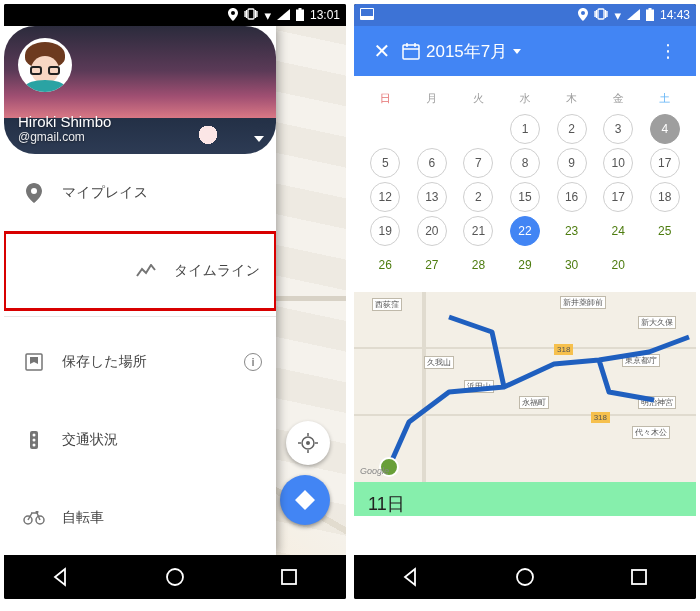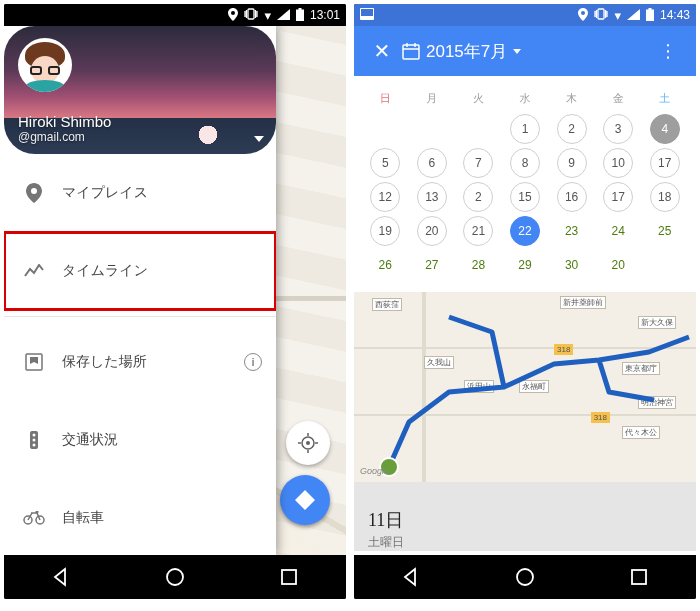--- a/index.html
+++ b/index.html
@@ -39,21 +39,21 @@
   .avatar .lens{width:12px;height:9px;border:2px solid #222;border-radius:3px;box-sizing:border-box;}
   .avatar .shirt{position:absolute;bottom:0;left:8px;right:8px;height:12px;background:#2aa3a3;border-radius:50% 50% 0 0;}
   .acct{position:absolute;bottom:10px;left:14px;right:30px;}
   .acct .name{font-size:15px;font-weight:500;text-shadow:0 1px 2px rgba(0,0,0,.5);}
   .acct .email{font-size:12px;opacity:.9;text-shadow:0 1px 2px rgba(0,0,0,.5);}
   .acct-caret{position:absolute;bottom:12px;right:12px;border-left:5px solid transparent;border-right:5px solid transparent;border-top:6px solid #fff;}
   .menu{flex:1;overflow:hidden;}
   .menu-item{height:48px;display:flex;align-items:center;padding:15px 16px;color:#444;font-size:14px;position:relative;}
   .menu-item .mi-icon{width:28px;color:#757575;display:flex;align-items:center;justify-content:center;font-size:18px;}
   .menu-item .mi-label{margin-left:14px;}
-  .menu-item.highlight{outline:3px solid #d80000;outline-offset:-2px;z-index:2;}
+  .menu-item.highlight{outline:3px solid #d80000;outline-offset:-2px;z-index:2;justify-content:flex-end;}
   .menu-item .info{position:absolute;right:14px;color:#888;width:16px;height:16px;border:1.5px solid #888;border-radius:50%;display:flex;align-items:center;justify-content:center;font-size:11px;font-weight:bold;}
   .menu-sep{height:1px;background:#e6e6e6;margin:6px 0;}
   
   .sb-blue{background:#3d73d6;}
   .tl-header{height:50px;background:#4285f4;color:#fff;display:flex;align-items:center;padding:0 8px;}
   .tl-close{width:40px;display:flex;align-items:center;justify-content:center;font-size:20px;}
   .tl-title{flex:1;display:flex;align-items:center;gap:6px;font-size:17px;}
   .tl-title .cal-ico{display:inline-flex;}
   .tl-title .caret{border-left:4px solid transparent;border-right:4px solid transparent;border-top:5px solid #fff;}
   .tl-more{width:40px;display:flex;align-items:center;justify-content:center;font-size:18px;}
@@ -73,21 +73,21 @@
   .tl-map{height:190px;position:relative;background:#efece3;overflow:hidden;}
   .tl-map .land{position:absolute;inset:0;
     background:
       linear-gradient( 90deg, transparent 20%, #e0dbcf 20% 21%, transparent 21%),
       linear-gradient(  0deg, transparent 35%, #e0dbcf 35% 36%, transparent 36%),
       linear-gradient(  0deg, transparent 70%, #e0dbcf 70% 71%, transparent 71%),
       #f3efe6;}
   .tl-map .tag{position:absolute;background:#fff;border:1px solid #bfb9aa;font-size:8px;padding:0 2px;color:#555;}
   .tl-map svg.route{position:absolute;inset:0;}
   .tl-map .google{position:absolute;left:6px;bottom:6px;font-size:9px;color:#888;font-style:italic;}
-  .tl-day{background:#e5e5e5;padding:26px 14px 0;font-family:Liberation Serif, serif;}
+  .tl-day{background:#86efac;padding:10px 14px 0;}
   .tl-day .d1{font-size:18px;color:#212121;}
   .tl-day .d2{font-size:12px;color:#757575;margin-top:2px;}
 </style>
 </head>
 <body>
 
 <div class="stage">
 
   <div class="phone">
     <div class="statusbar">
@@ -438,39 +438,38 @@
               </div>
             </div>
           </div>
       </div>
 
       <div class="tl-map">
         <div class="land"></div>
         <span class="tag" style="top:6px;left:18px">西荻窪</span>
         <span class="tag" style="top:64px;left:70px">久我山</span>
         <span class="tag" style="top:88px;left:110px">浜田山</span>
-        <span class="tag" style="top:88px;left:165px">永福町</span>
+        <span class="tag" style="top:104px;left:165px">永福町</span>
         <span class="tag" style="top:4px;right:90px">新井薬師前</span>
         <span class="tag" style="top:24px;right:20px">新大久保</span>
-        <span class="tag" style="top:70px;right:36px">東京都庁</span>
+        <span class="tag" style="top:62px;right:36px">東京都庁</span>
         <span class="tag" style="top:104px;right:20px">明治神宮</span>
-        <span class="tag" style="top:134px;right:36px">代々木公</span>
+        <span class="tag" style="top:134px;right:26px">代々木公</span>
         <span class="tag" style="top:52px;left:200px;background:#f6c04d;border-color:#f6c04d">318</span>
         <span class="tag" style="top:120px;right:86px;background:#f6c04d;border-color:#f6c04d">318</span>
         <svg class="route" viewBox="0 0 342 190">
           <path fill="none" stroke="#1f5fbf" stroke-width="5" stroke-linejoin="round" d="M35 175 L55 130 L95 100 L150 95 L200 72 L245 68 L295 60 L335 45
                M245 68 L255 100 L300 108 M150 95 L138 40 L95 25"></path>
           <circle cx="35" cy="175" r="9" fill="#689f38" stroke="#fff" stroke-width="2"></circle>
         </svg>
         <span class="google">Google</span>
       </div>
 
       <div class="tl-day">
         <div class="d1">11日</div>
-        <div class="d2">土曜日</div>
       </div>
 
     </div>
 
     <div class="navbar">
       <span class="navbtn">
         <svg width="22" height="22" viewBox="0 0 22 22">
             <path fill="none" stroke="#fff" stroke-width="1.8" d="M15 3L5 11l10 8z"></path>
           </svg>
       </span>

